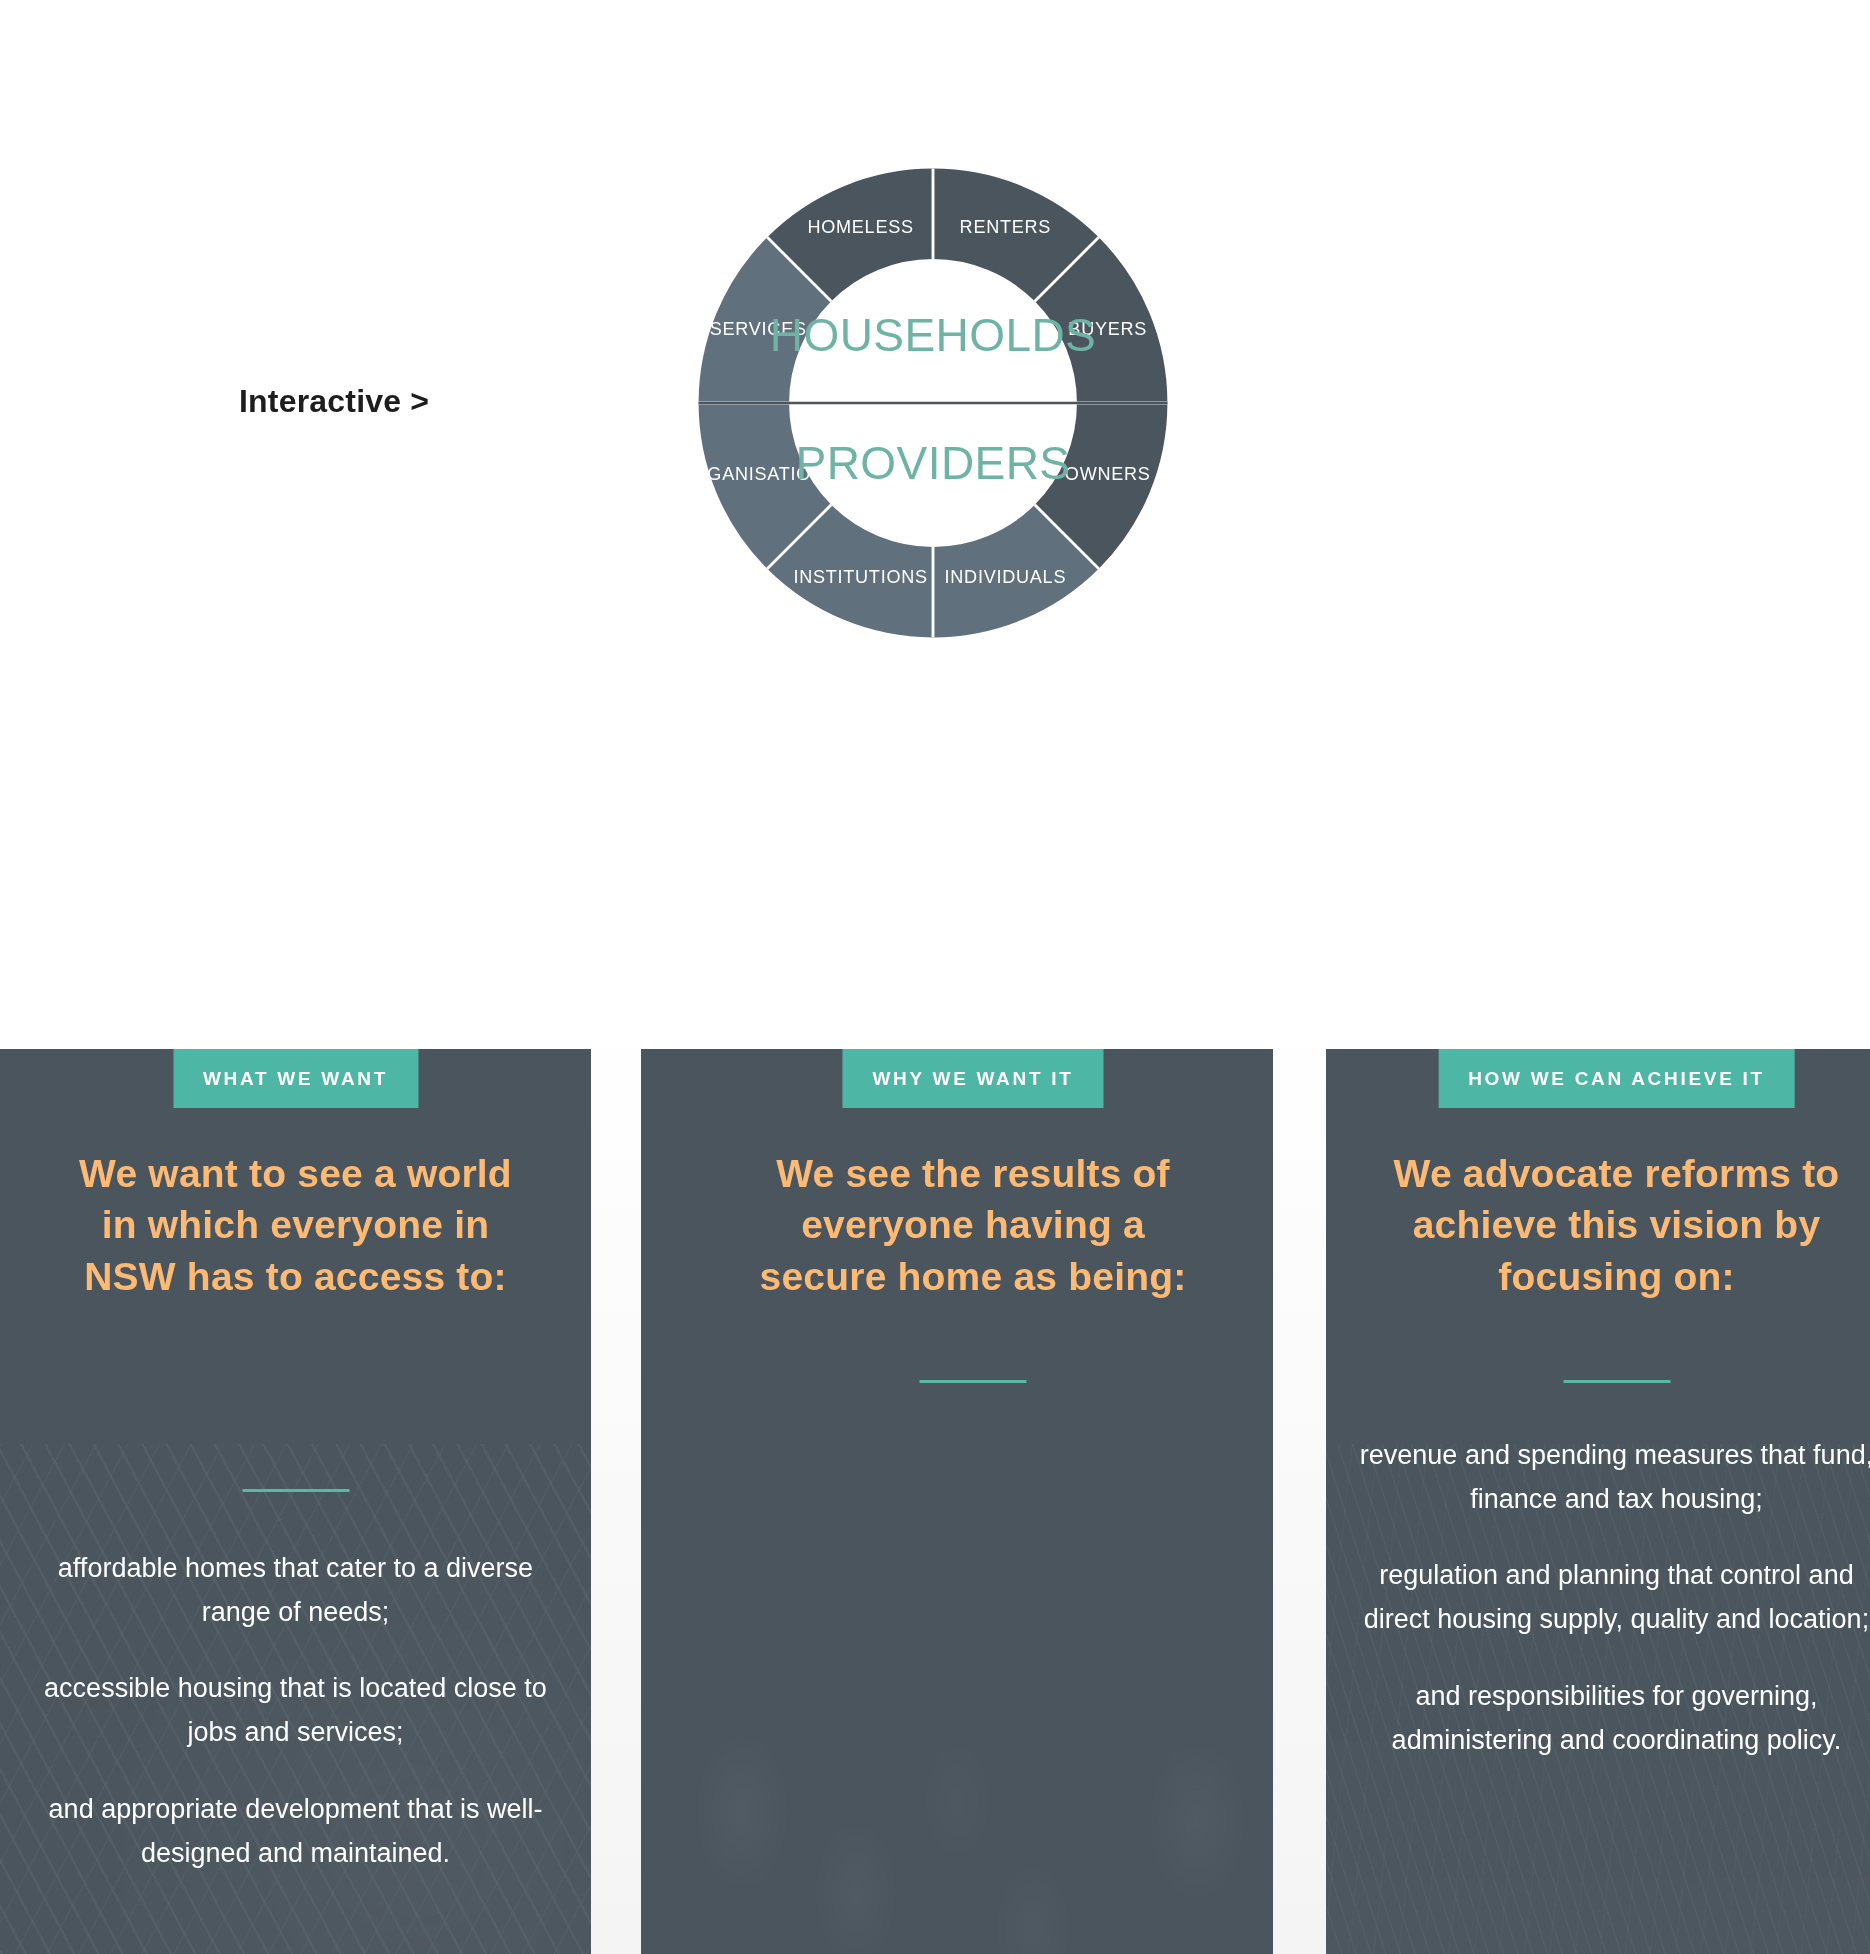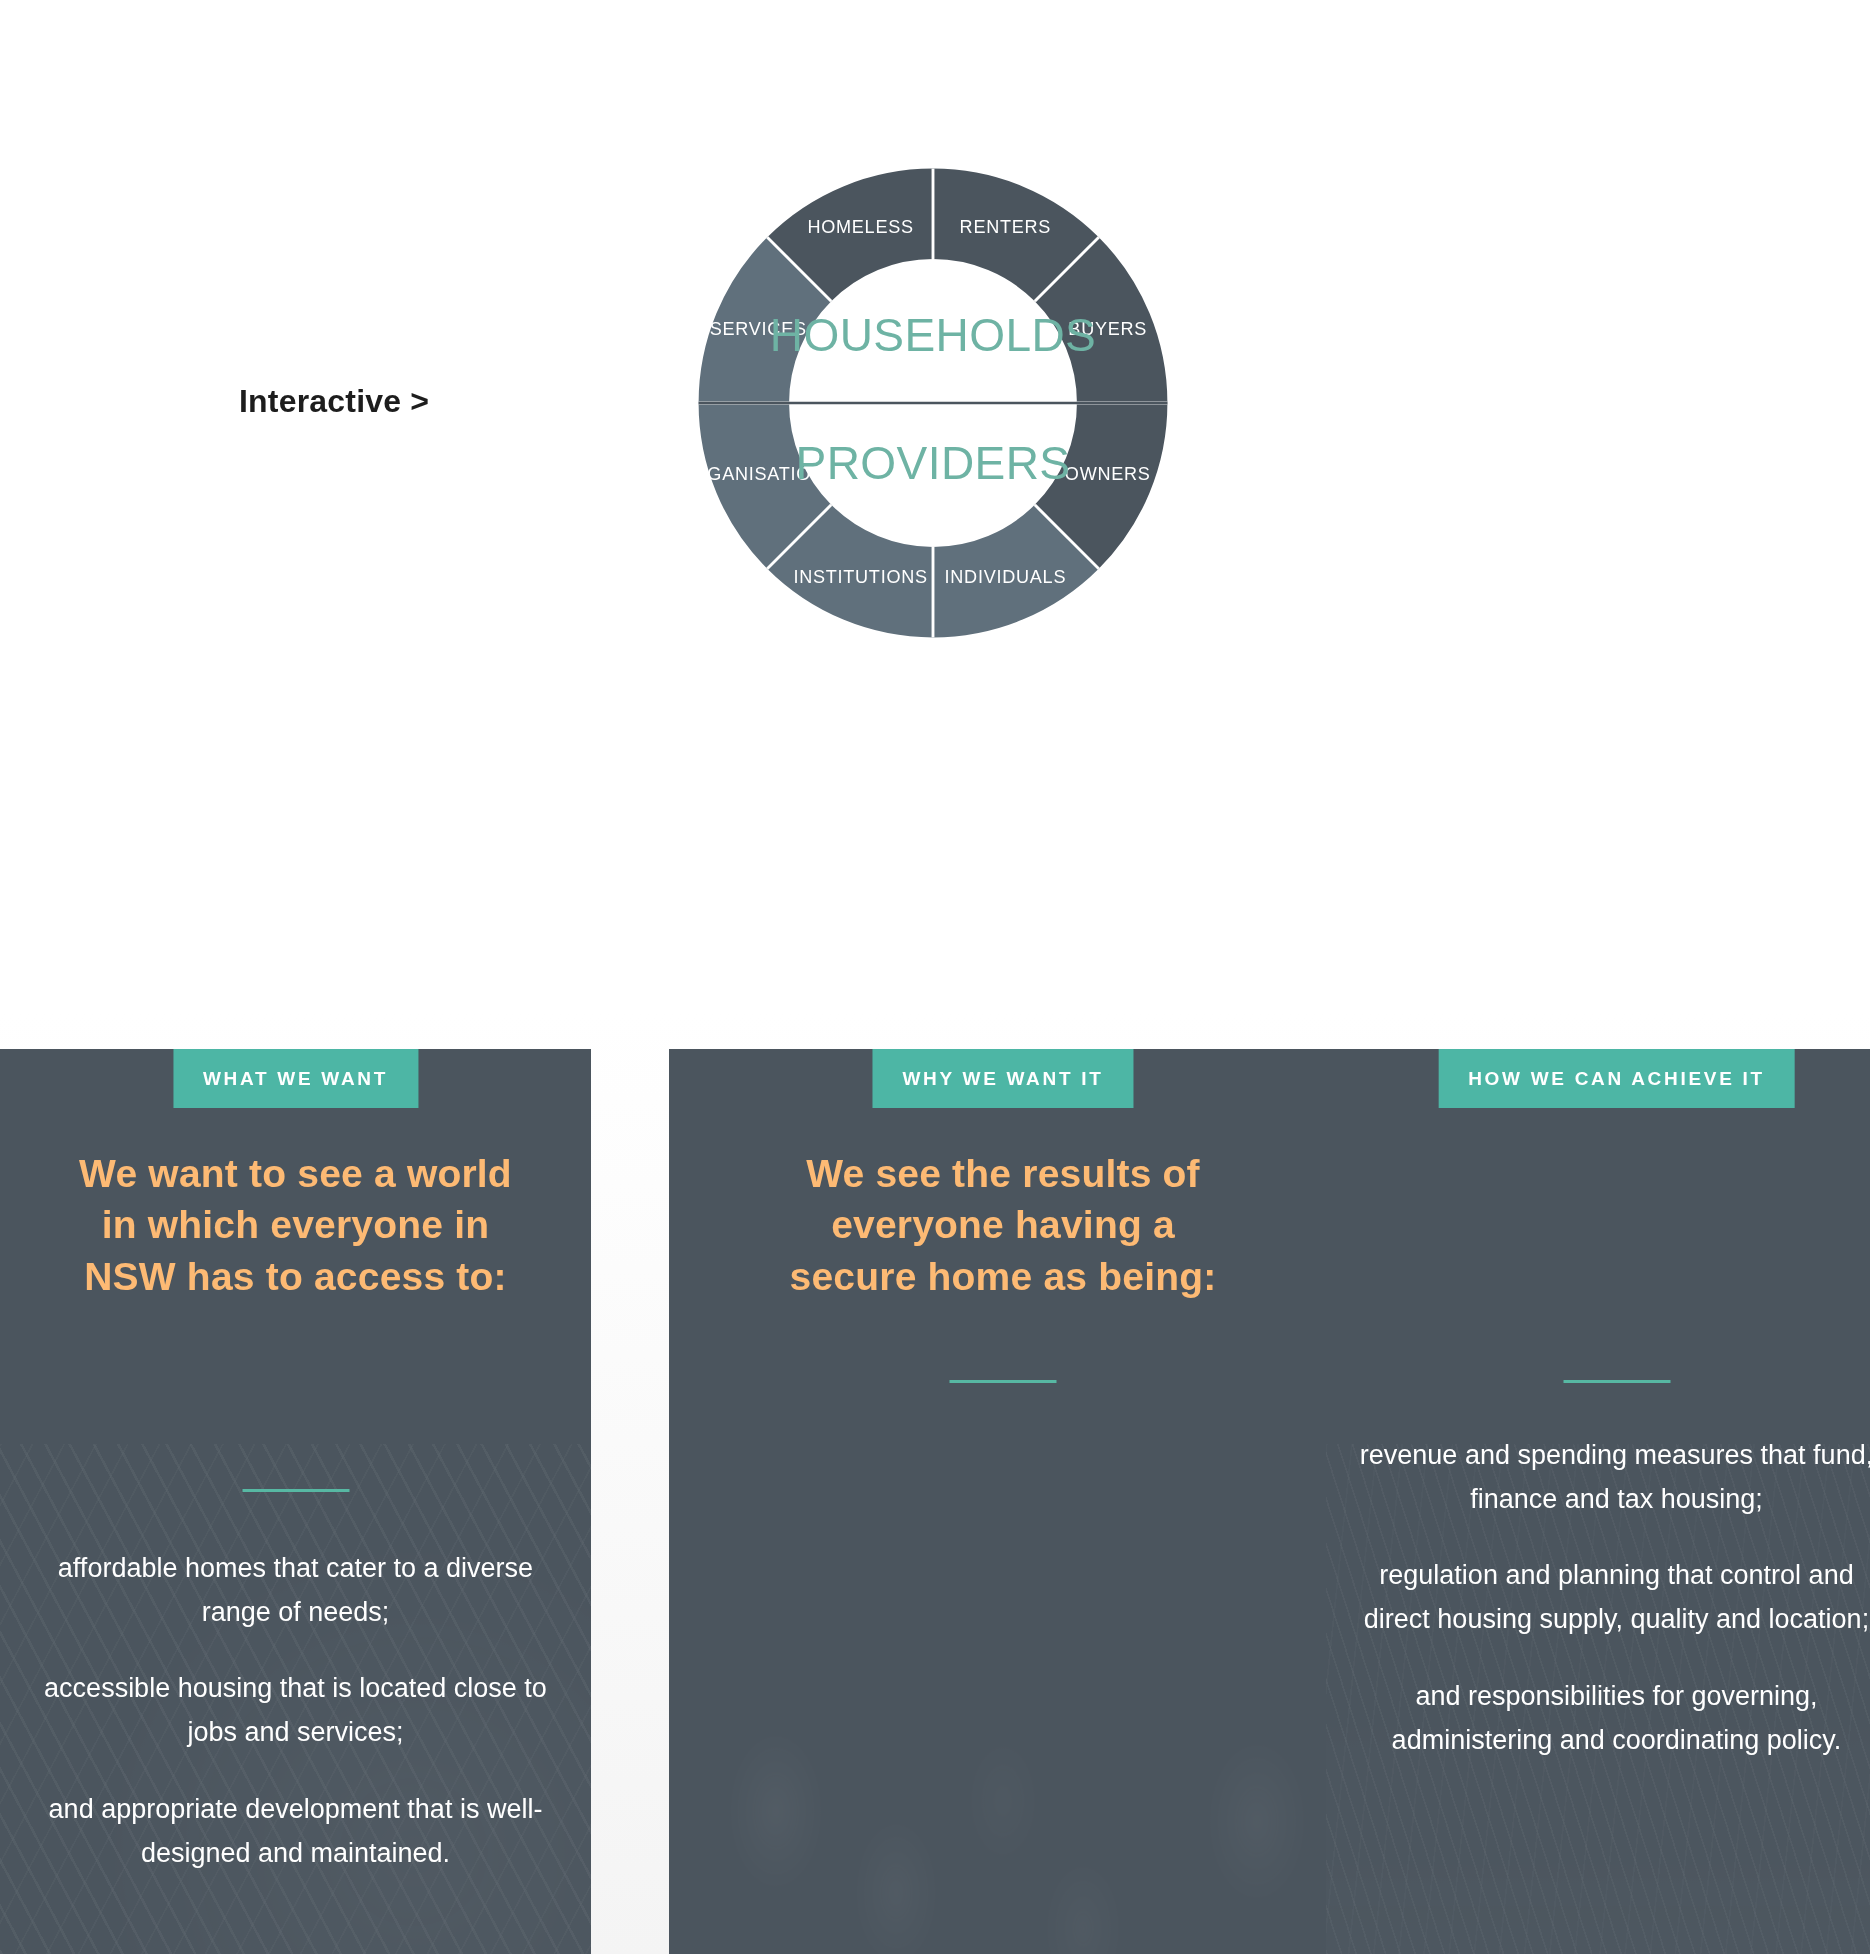--- a/index.html
+++ b/index.html
@@ -59,21 +59,21 @@
 
   .card{
     position:absolute;
     top:37px;
     width:591px;
     height:905px;
     background:#4b555e;
     overflow:hidden;
   }
   #card-0{left:0px;   width:591px;}
-  #card-1{left:669px; width:668px;}
+  #card-1{left:641px; width:600px;padding-left:32px;}
   #card-2{left:1326px;width:581px;}
 
   
   .card-texture{
     position:absolute; left:0; right:0; bottom:0; height:510px;
     pointer-events:none; opacity:.13;
   }
   #tex-0{
     background:
       repeating-linear-gradient(62deg, rgba(255,255,255,.35) 0 2.5px, rgba(255,255,255,0) 2.5px 21.4px),
@@ -226,20 +226,21 @@
       <div class="card-badge">WHY WE WANT IT</div>
       <div class="card-heading">We see the results of everyone having a secure home as being:</div>
       <div class="card-rule"></div>
     </div>
   </div>
 
   <div class="card" id="card-2">
     <div class="card-texture" id="tex-2"></div>
     <div class="card-inner">
       <div class="card-badge">HOW WE CAN ACHIEVE IT</div>
+      <div class="card-heading">We advocate reforms to achieve this vision by focusing on:</div>
       <div class="card-rule"></div>
       <div class="card-body">
         <p>revenue and spending measures that fund, finance and tax housing;</p>
         <p>regulation and planning that control and direct housing supply, quality and location;</p>
         <p>and responsibilities for governing, administering and coordinating policy.</p>
       </div>
     </div>
   </div>
 
 </div>

